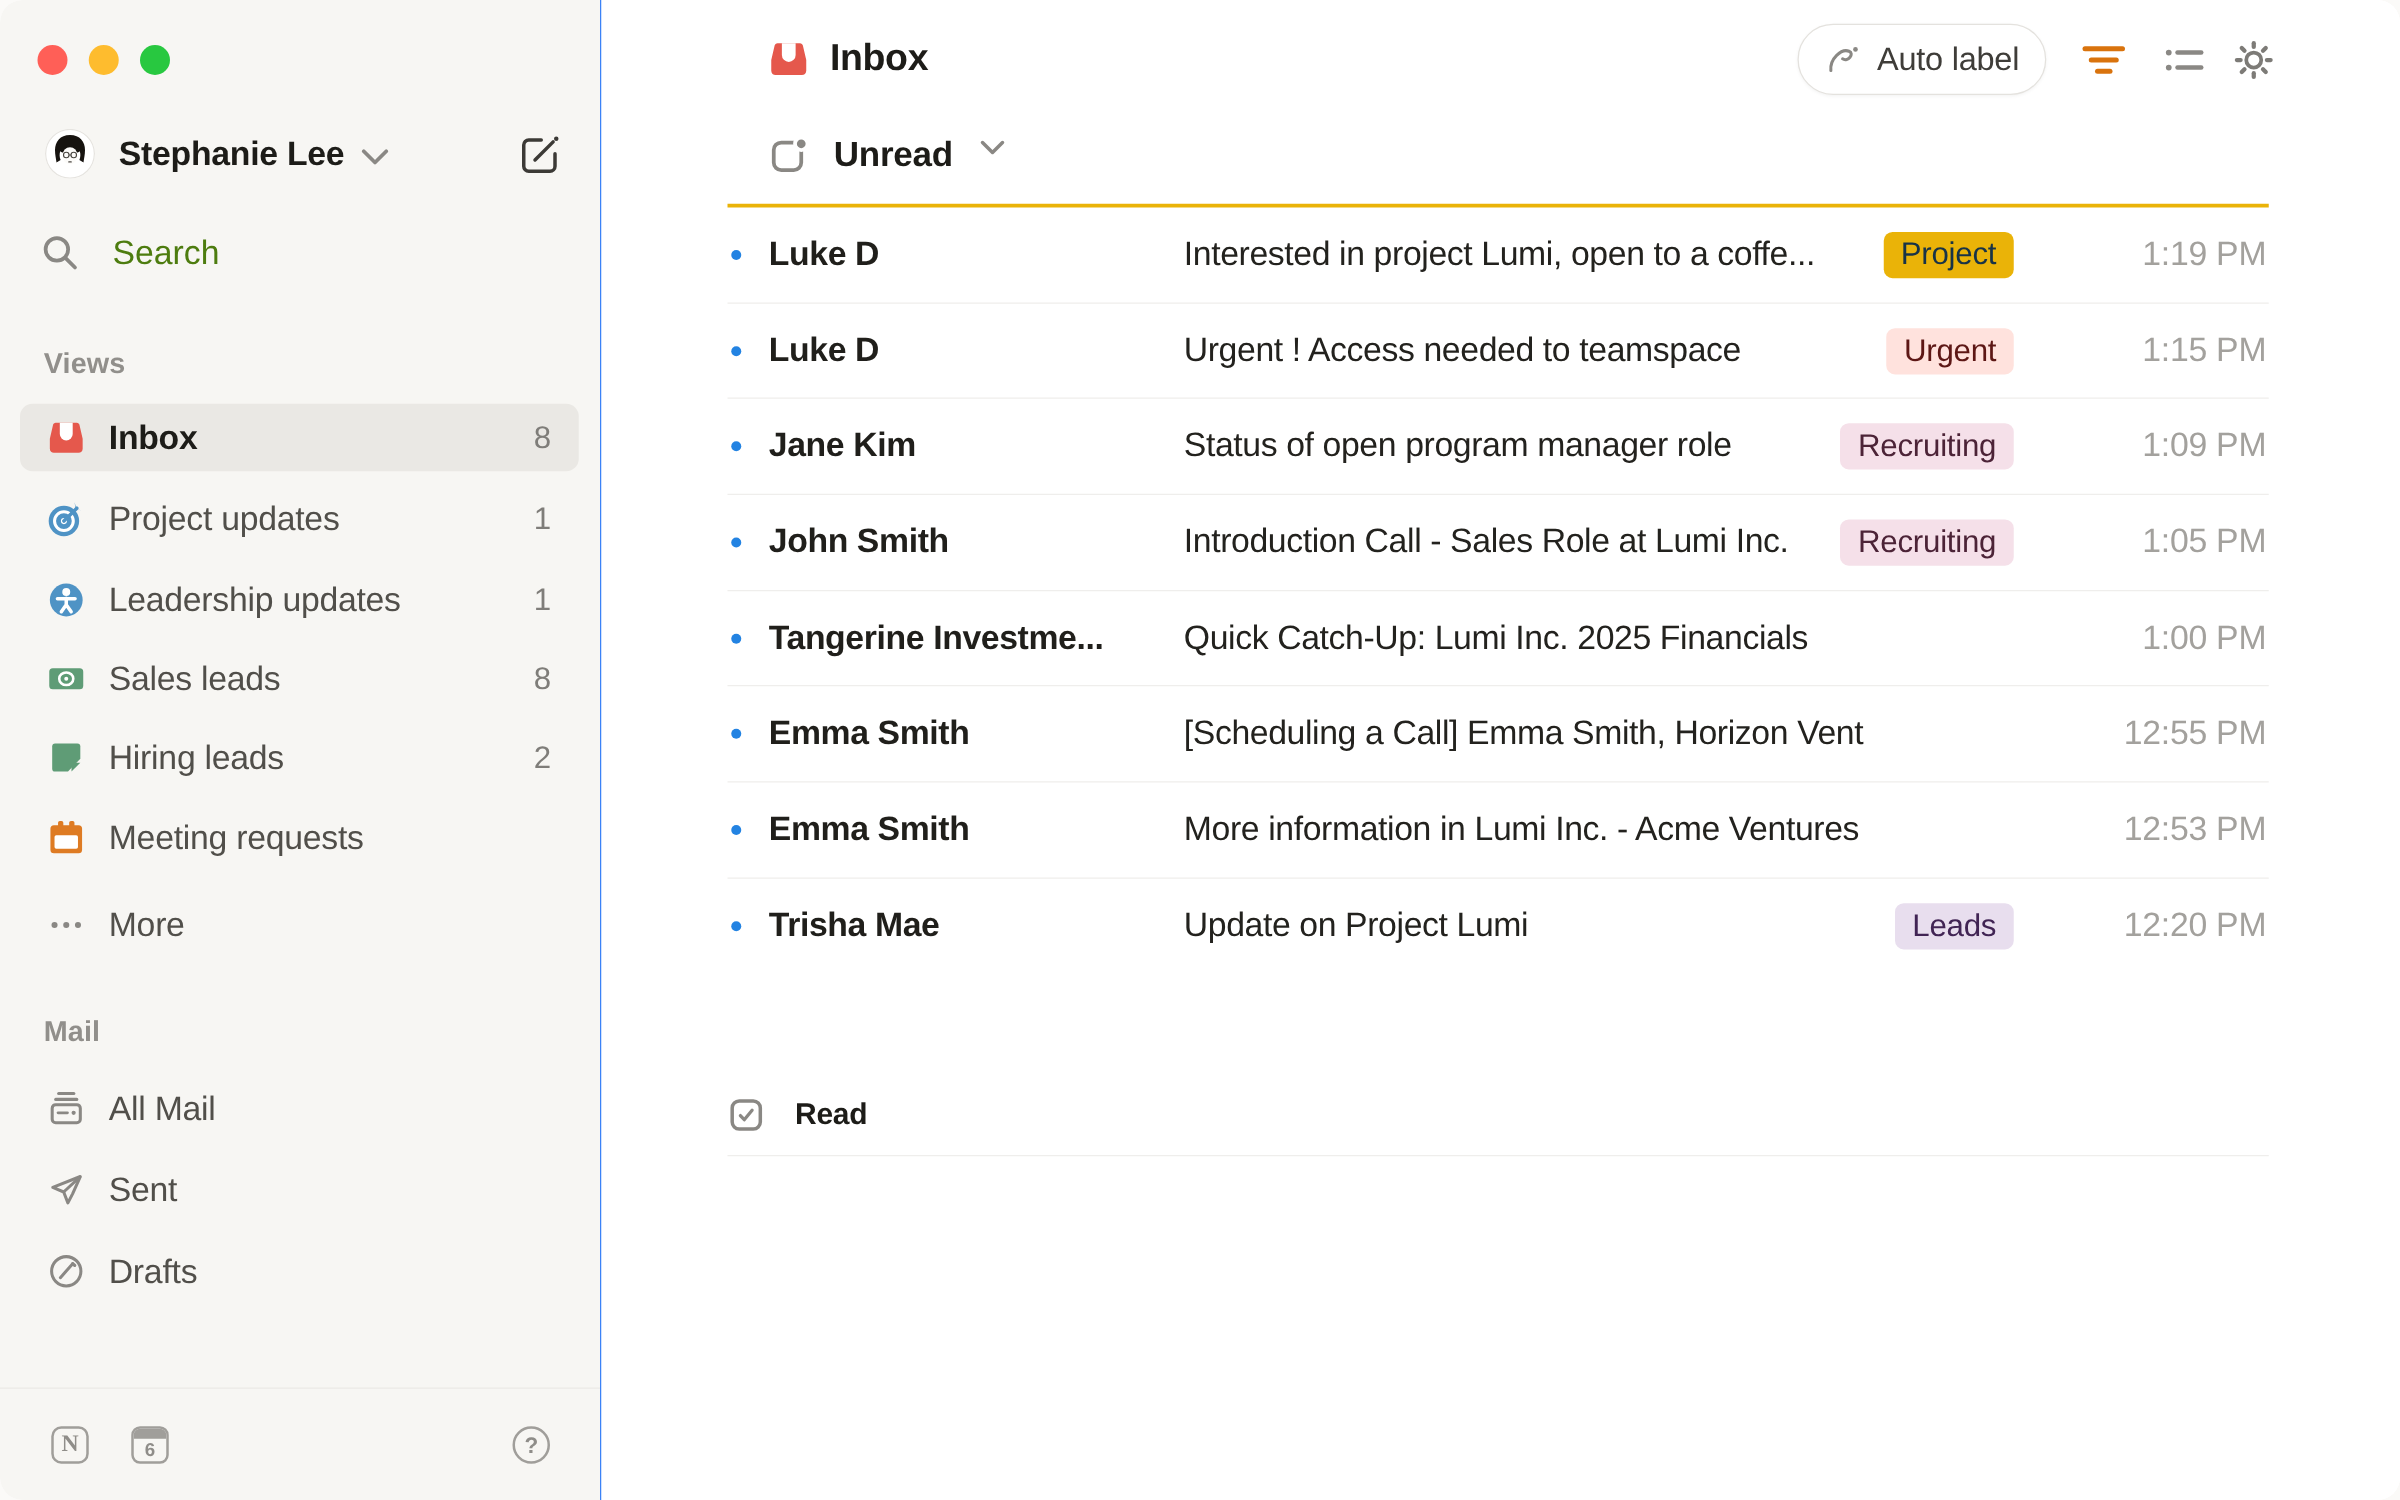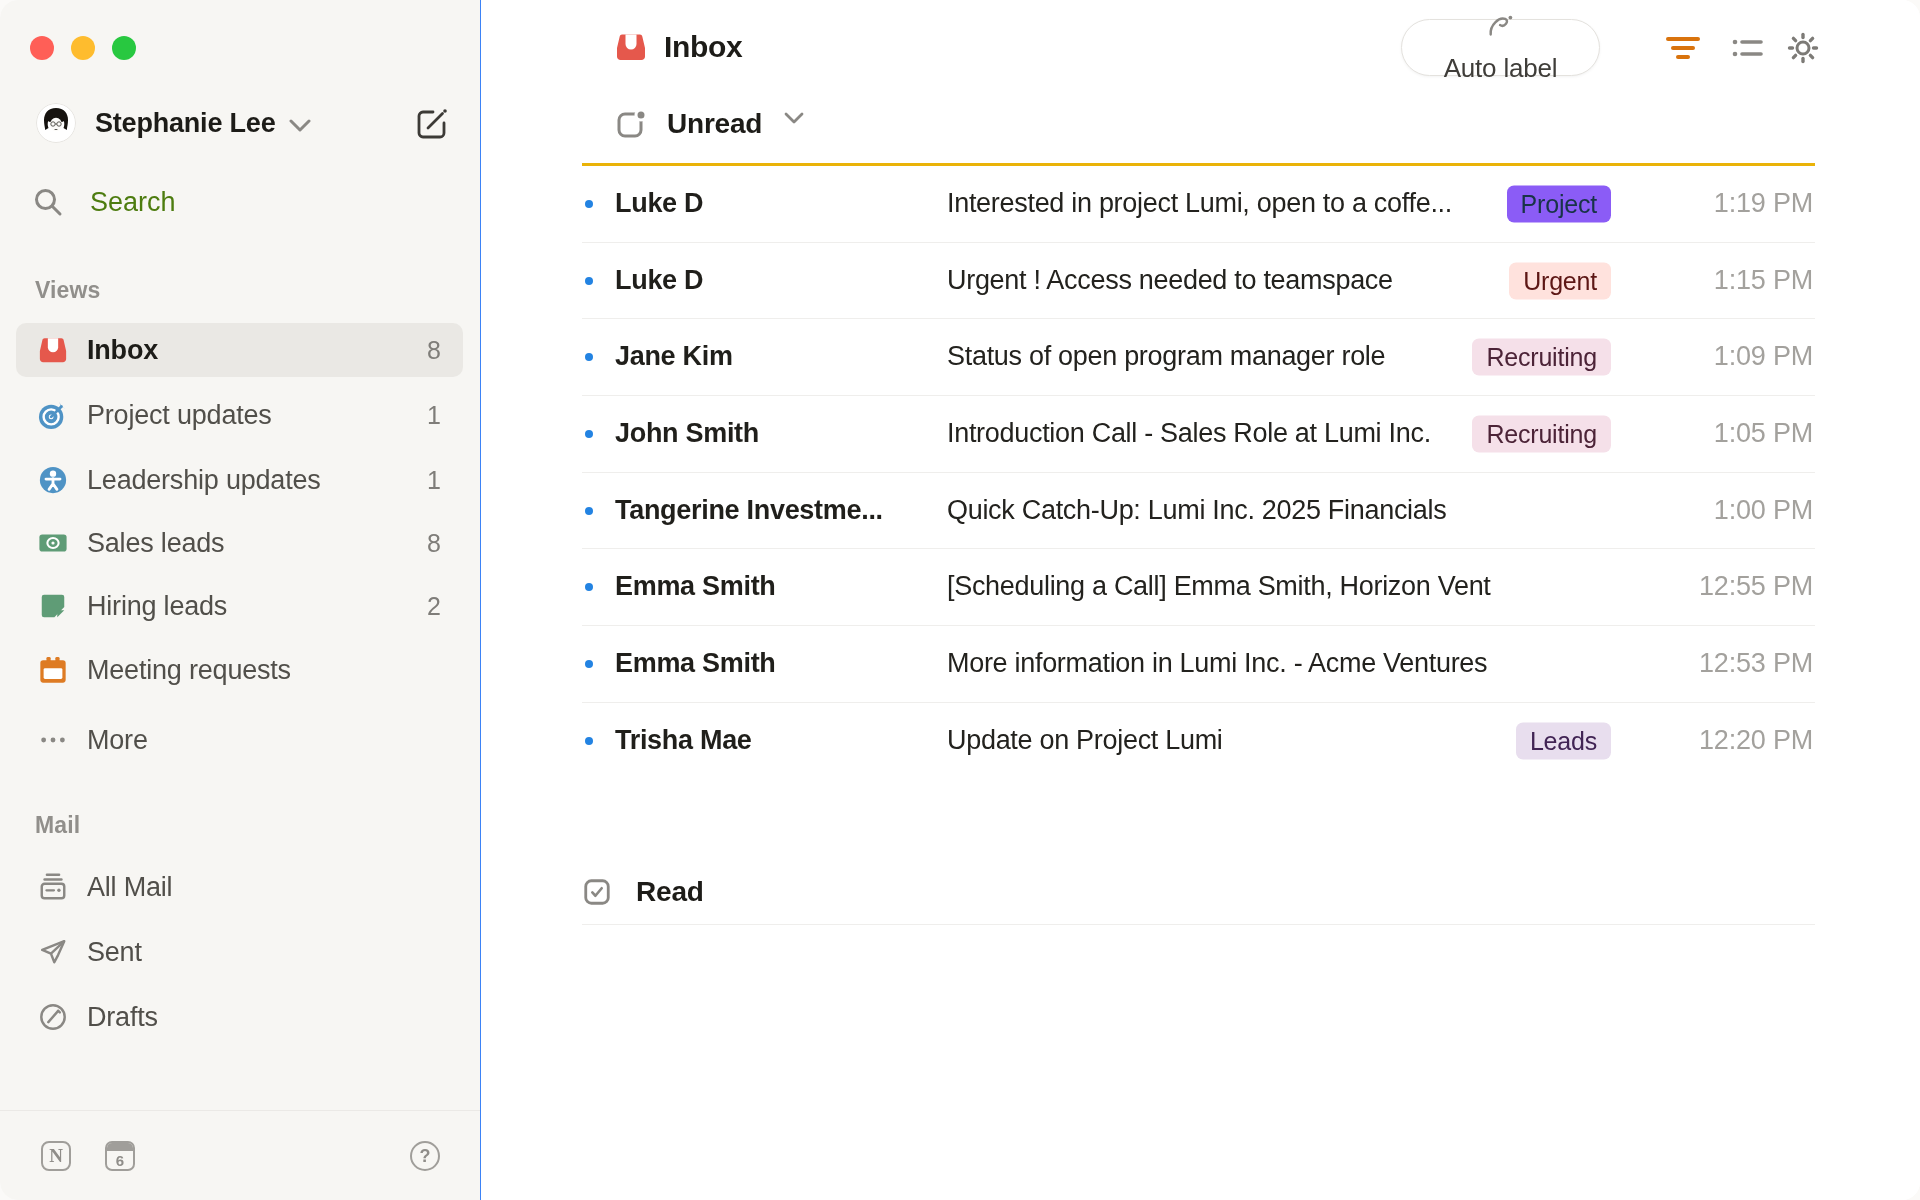--- a/index.html
+++ b/index.html
@@ -46,23 +46,23 @@
   .cal-num{flex:1;display:flex;align-items:center;justify-content:center;font-size:15px;
            font-weight:700;color:#8f8d89;width:100%;}
   .help-circle{left:410px;border:2.5px solid #a09e9a;border-radius:50%;box-sizing:border-box;
                font-size:18px;font-weight:700;color:#8f8d89;}
 
   
   .main{position:absolute;left:481px;top:0;right:0;bottom:0;background:#fff;}
   .page-header{position:absolute;left:134px;top:30px;display:flex;align-items:center;}
   .page-title{margin-left:17px;font-size:30px;font-weight:700;letter-spacing:-.3px;color:#1d1c18;}
 
-  .autolabel-btn{position:absolute;left:920px;top:19px;width:199px;height:57px;border-radius:29px;
+  .autolabel-btn{position:absolute;left:957px;top:19px;width:199px;height:57px;border-radius:29px;
                  background:#fff;border:1px solid #e4e2de;box-shadow:0 1px 3px rgba(0,0,0,.05);
-                 display:flex;align-items:center;justify-content:center;gap:12px;cursor:pointer;box-sizing:border-box;flex-direction:column;}
+                 display:flex;align-items:center;justify-content:center;gap:12px;cursor:pointer;box-sizing:border-box;}
   .autolabel-label{font-size:26px;color:#3f3d39;letter-spacing:-.2px;}
   .hdr-icon{position:absolute;top:30px;width:36px;height:36px;display:flex;align-items:center;
             justify-content:center;cursor:pointer;}
   .filter-icon{left:1184px;}
   .list-icon{left:1248px;}
   .gear-icon{left:1304px;}
 
   .group-header{position:absolute;left:134px;top:108px;height:55px;display:flex;align-items:flex-start;cursor:pointer;}
   .group-label{margin-left:20px;font-size:28px;font-weight:700;letter-spacing:-.2px;color:#1d1c18;}
   .group-chevron{margin-left:22px;margin-top:4px;}
@@ -73,28 +73,28 @@
   .unread-dot{position:absolute;left:3px;top:50%;margin-top:-4px;width:8px;height:8px;border-radius:50%;
               background:#2383e2;}
   .sender{position:absolute;left:33px;top:50%;transform:translateY(-52%);font-size:27px;font-weight:700;
           letter-spacing:-.3px;color:#201f1b;white-space:nowrap;max-width:320px;overflow:hidden;}
   .subject{position:absolute;left:365px;top:50%;transform:translateY(-52%);font-size:27px;
            letter-spacing:-.3px;color:#23221e;white-space:nowrap;max-width:545px;overflow:hidden;}
   .time{position:absolute;right:2px;top:50%;transform:translateY(-52%);font-size:27px;color:#a3a19d;
         letter-spacing:-.2px;}
   .tag{position:absolute;right:204px;top:50%;transform:translateY(-50%);font-size:25px;letter-spacing:-.2px;
        padding:4px 14px;border-radius:7px;white-space:nowrap;}
-  .tag--blue{background:#8b5cf6;color:#183347;}
+  .tag--blue{background:#eab308;color:#183347;}
   .tag--red{background:#ffe2dd;color:#5d1715;}
   .tag--pink{background:#f5e0e9;color:#4c2337;}
   .tag--purple{background:#e8deee;color:#412454;}
 
   .read-group{position:absolute;left:101px;top:860px;width:1233px;height:64px;border-bottom:1px solid #efeeec;
               display:flex;align-items:center;cursor:pointer;}
-  .read-label{margin-left:24px;font-size:28px;font-weight:700;letter-spacing:-.2px;color:#1d1c18;}
+  .read-label{margin-left:24px;font-size:24px;font-weight:700;letter-spacing:-.2px;color:#1d1c18;}
 
   svg{display:block;}
 </style>
 </head>
 <body>
 
 <div class="app">
 
   <div class="sidebar">
     <span class="tl tl-red"></span>

